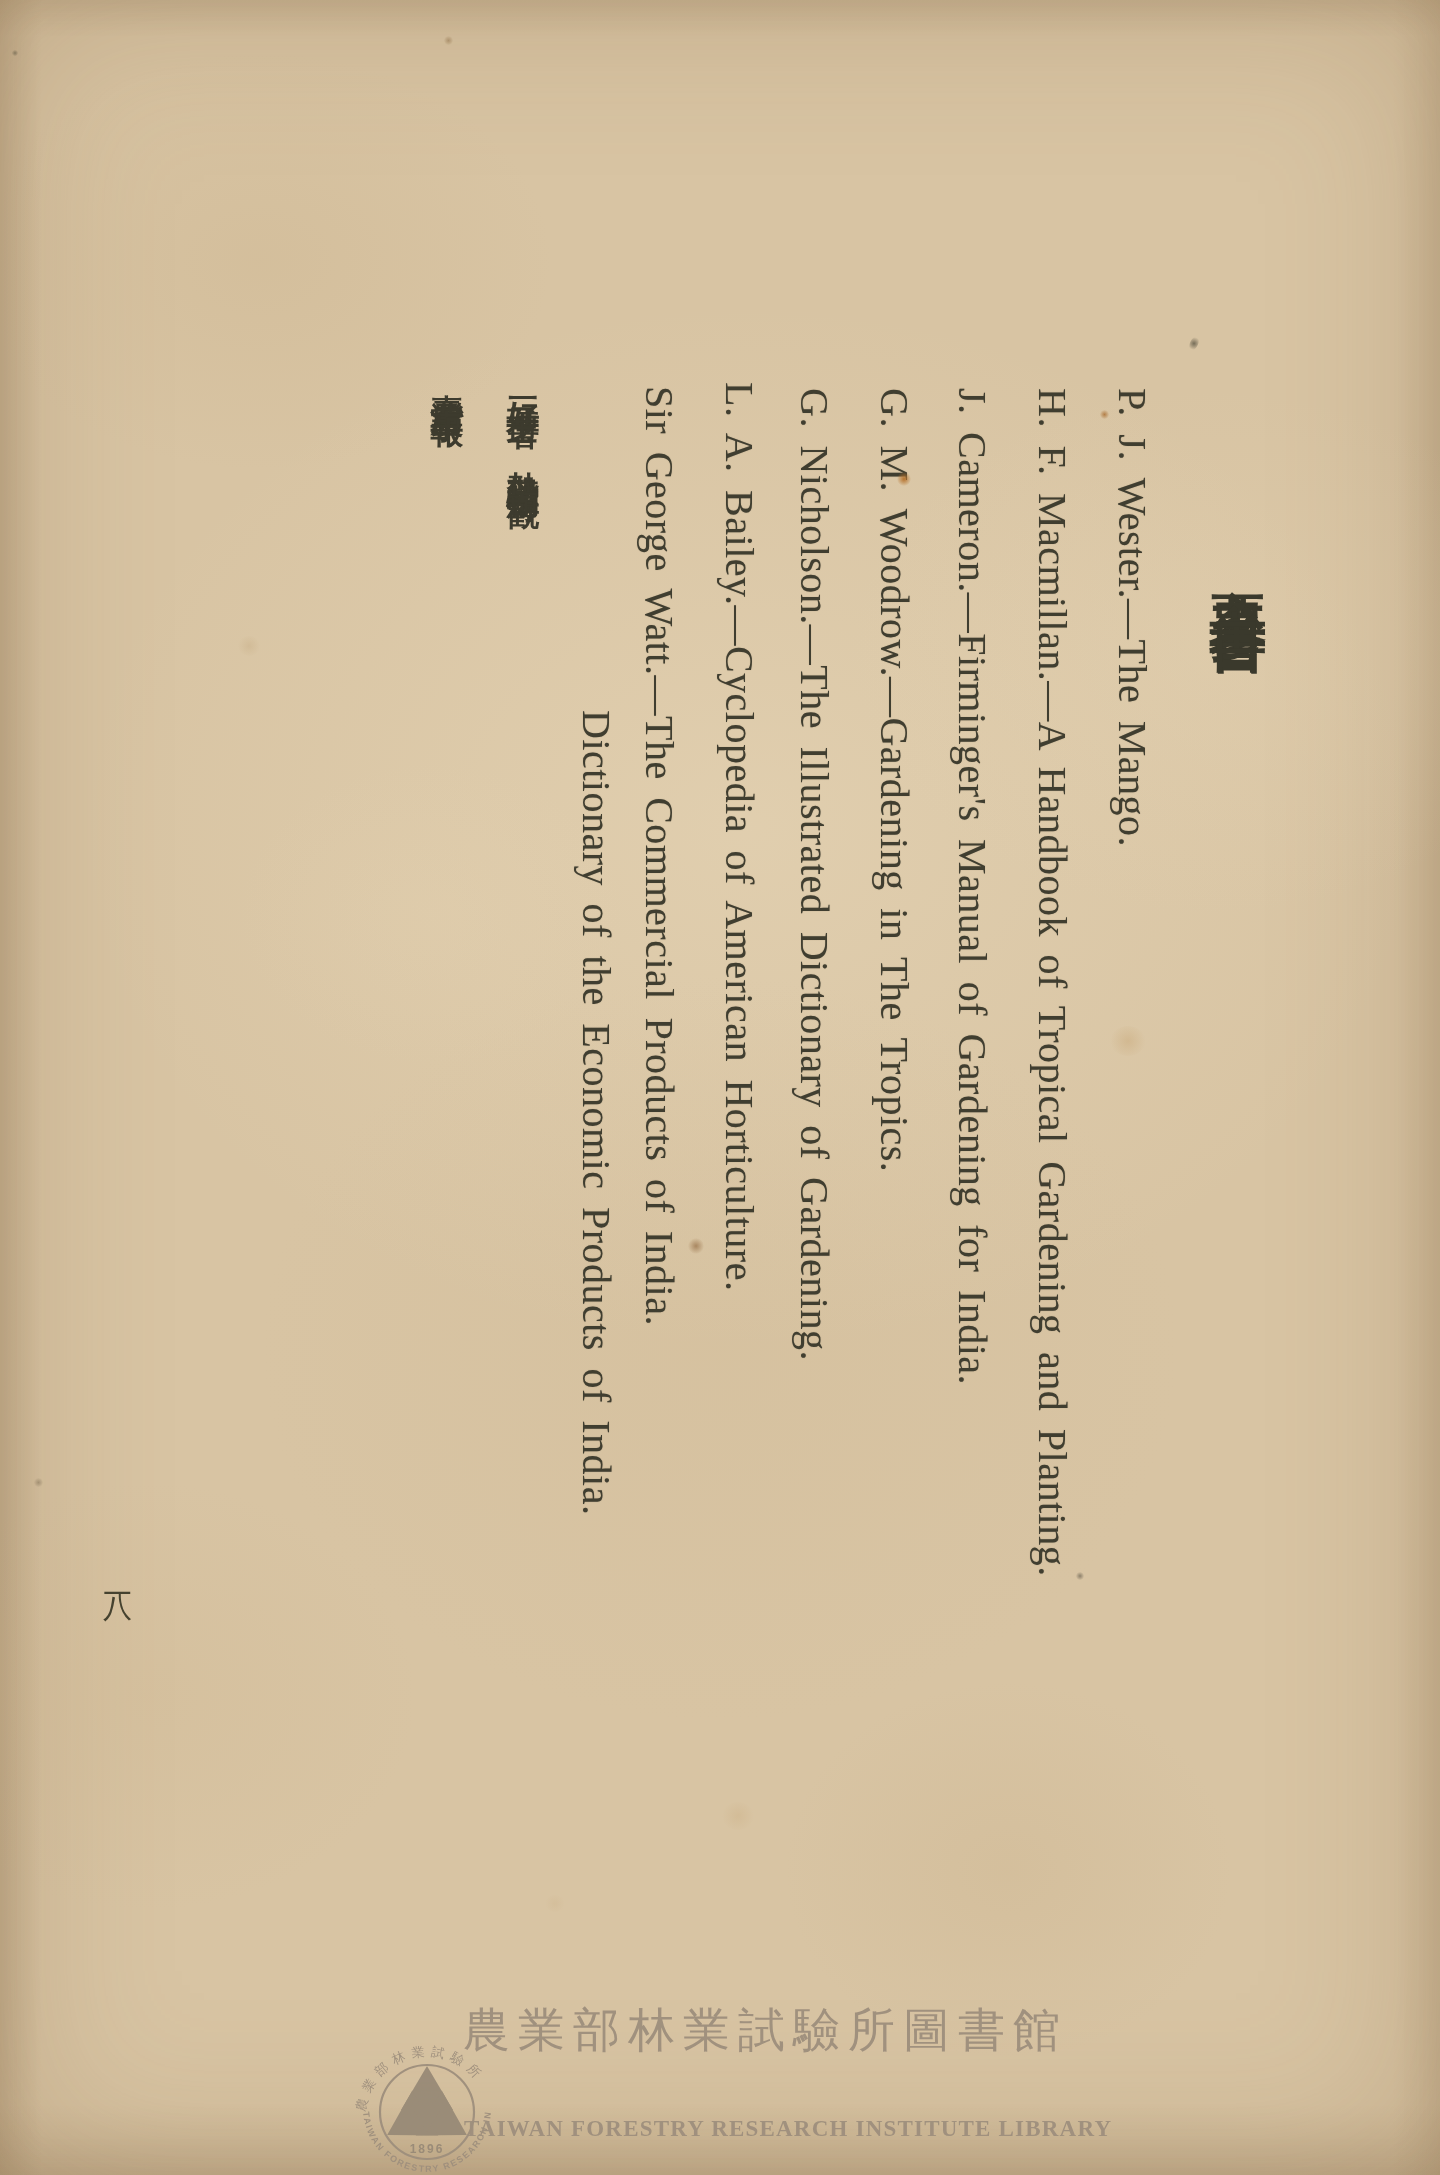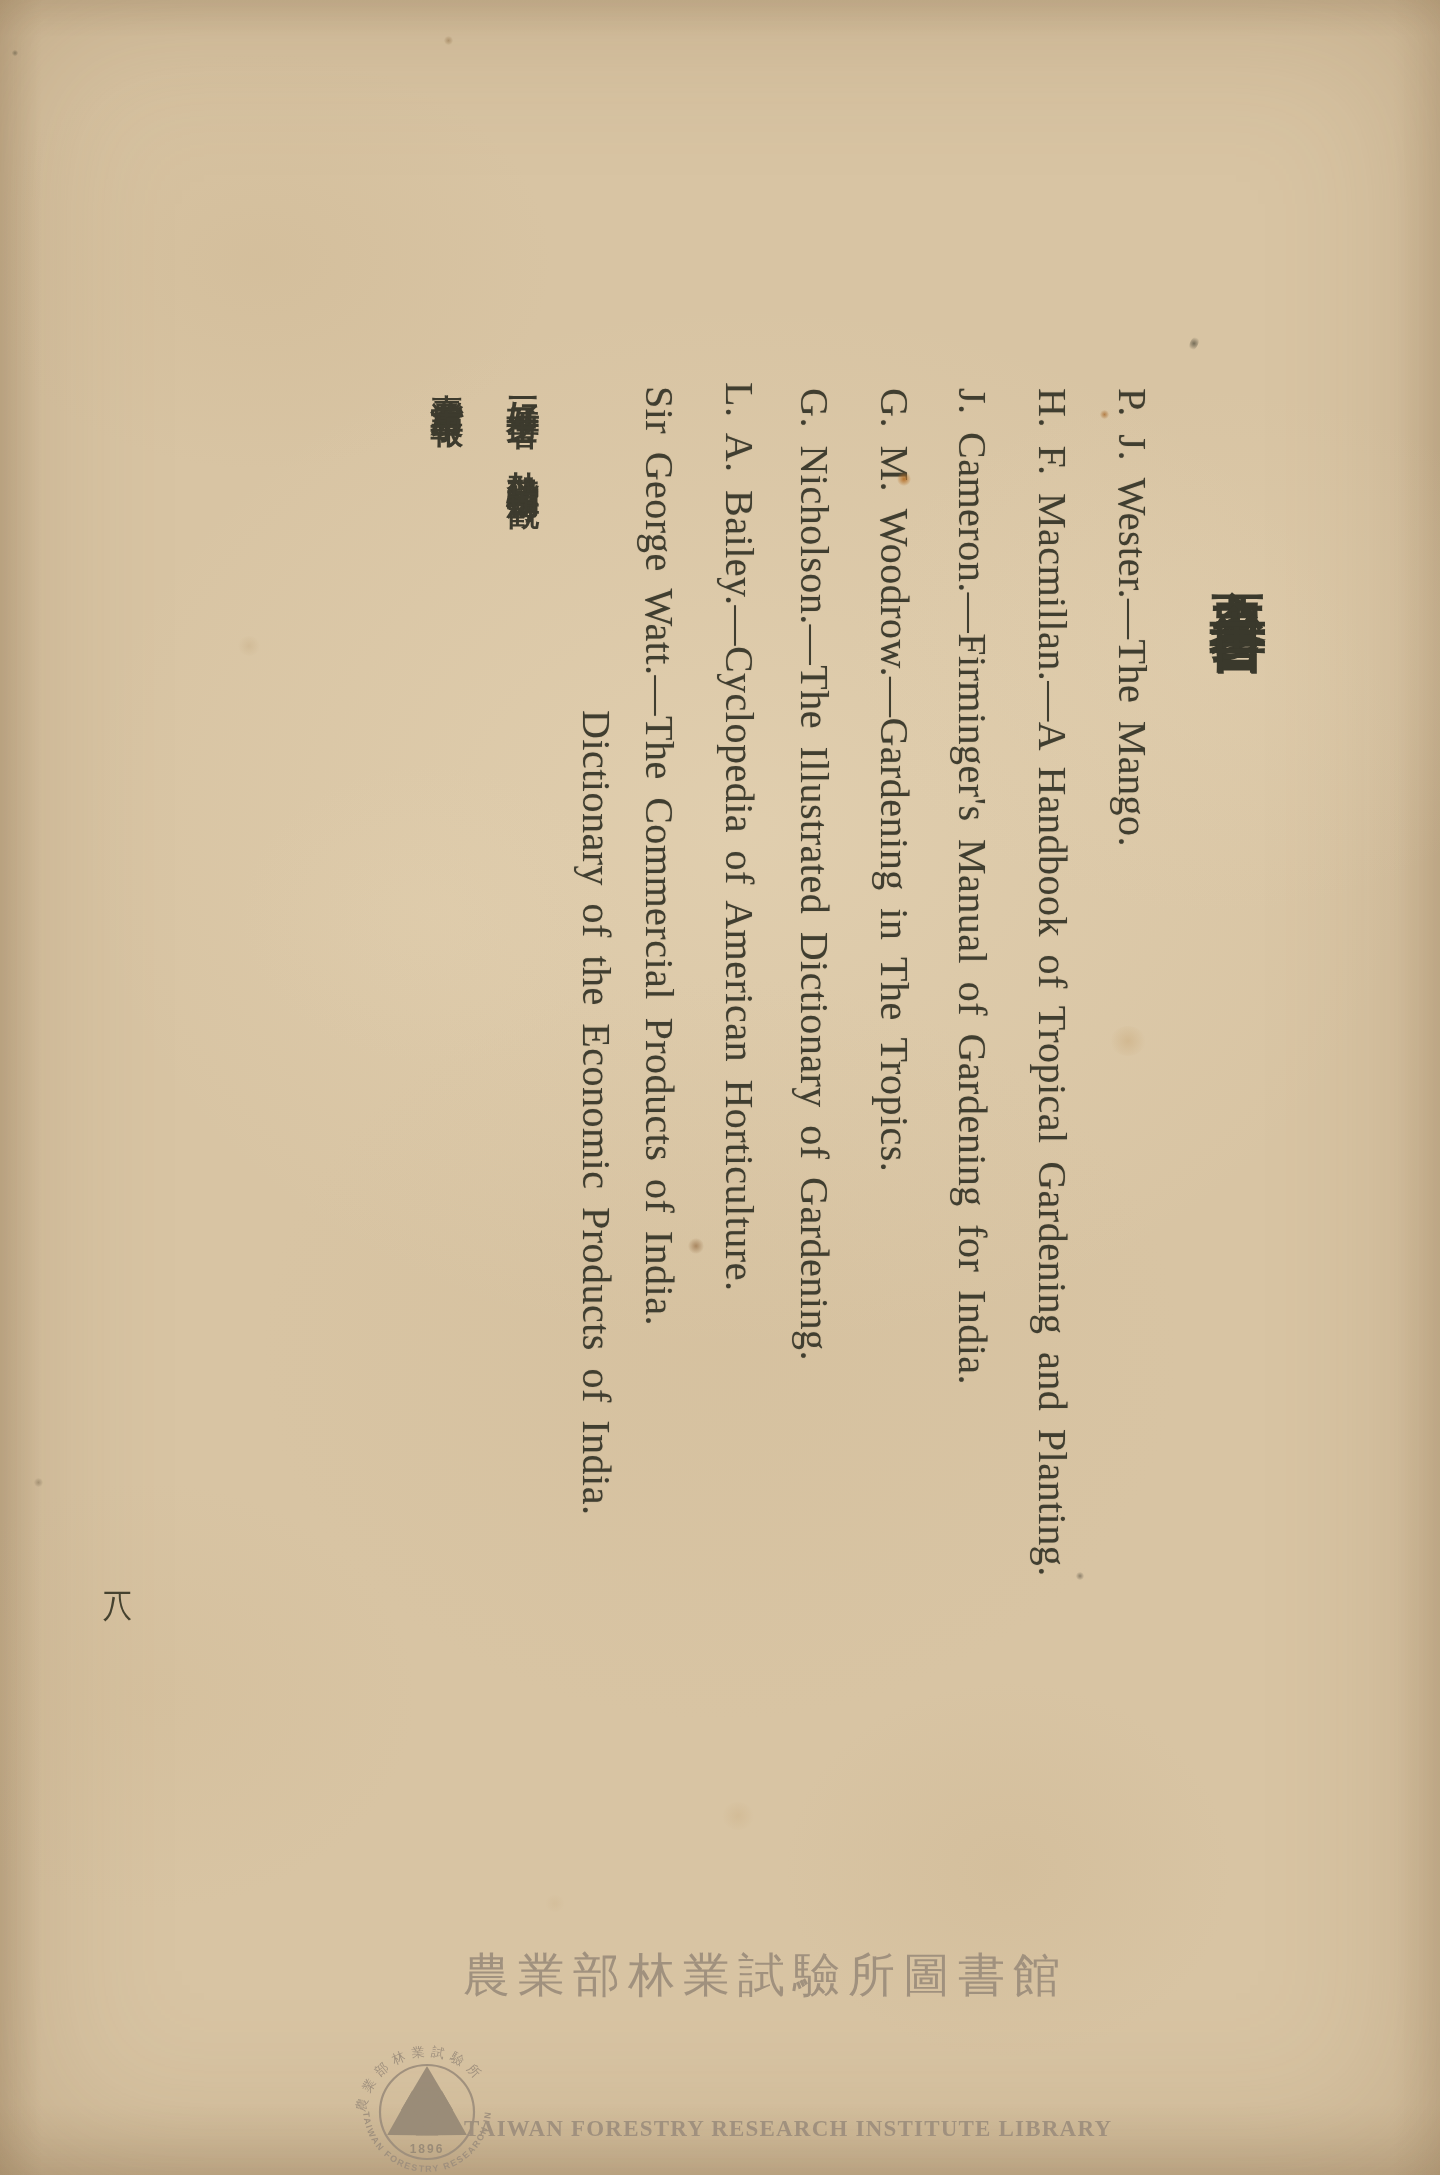--- a/index.html
+++ b/index.html
@@ -65,21 +65,21 @@
   }
   .vgap{display:inline-block;inline-size:50px;}
   .folio{
     left:98px; top:1570px;
     font-size:29px;
     letter-spacing:9px;
     color:#45422f;
   }
   .stamp{position:absolute;left:0;top:0;color:#9e8f7d;}
   .stamp-cjk{
-    position:absolute;left:463px;top:1944px;
+    position:absolute;left:463px;top:1999px;
     font-family:"Liberation Sans","DejaVu Sans",sans-serif;
     font-size:47px;letter-spacing:8px;white-space:nowrap;
     color:#9e8f7d;opacity:.95;
   }
   .stamp-en{
     position:absolute;left:464px;top:2116px;
     font-family:Liberation Serif, serif;
     font-size:23px;font-weight:bold;letter-spacing:1.2px;white-space:nowrap;
     color:#9e8f7d;opacity:.95;
   }

